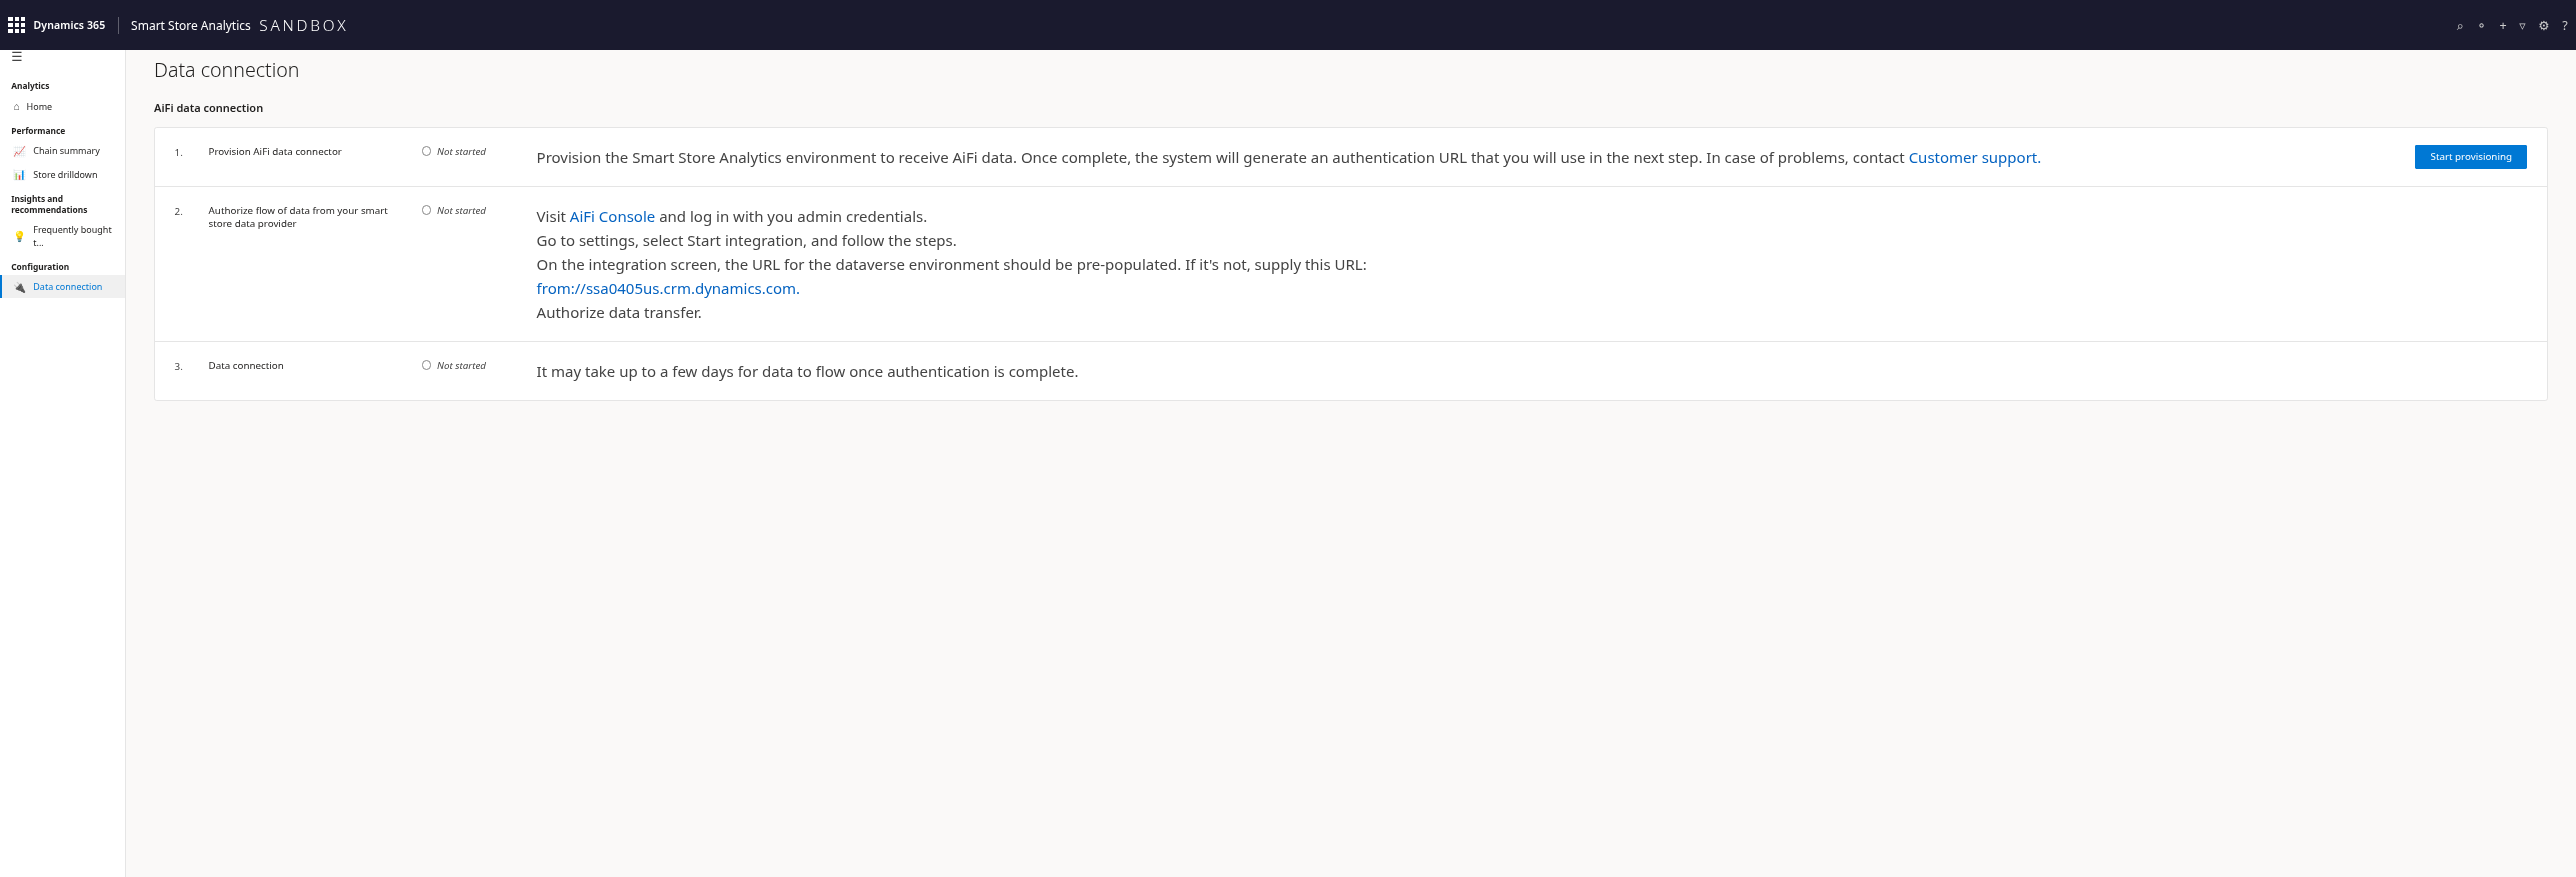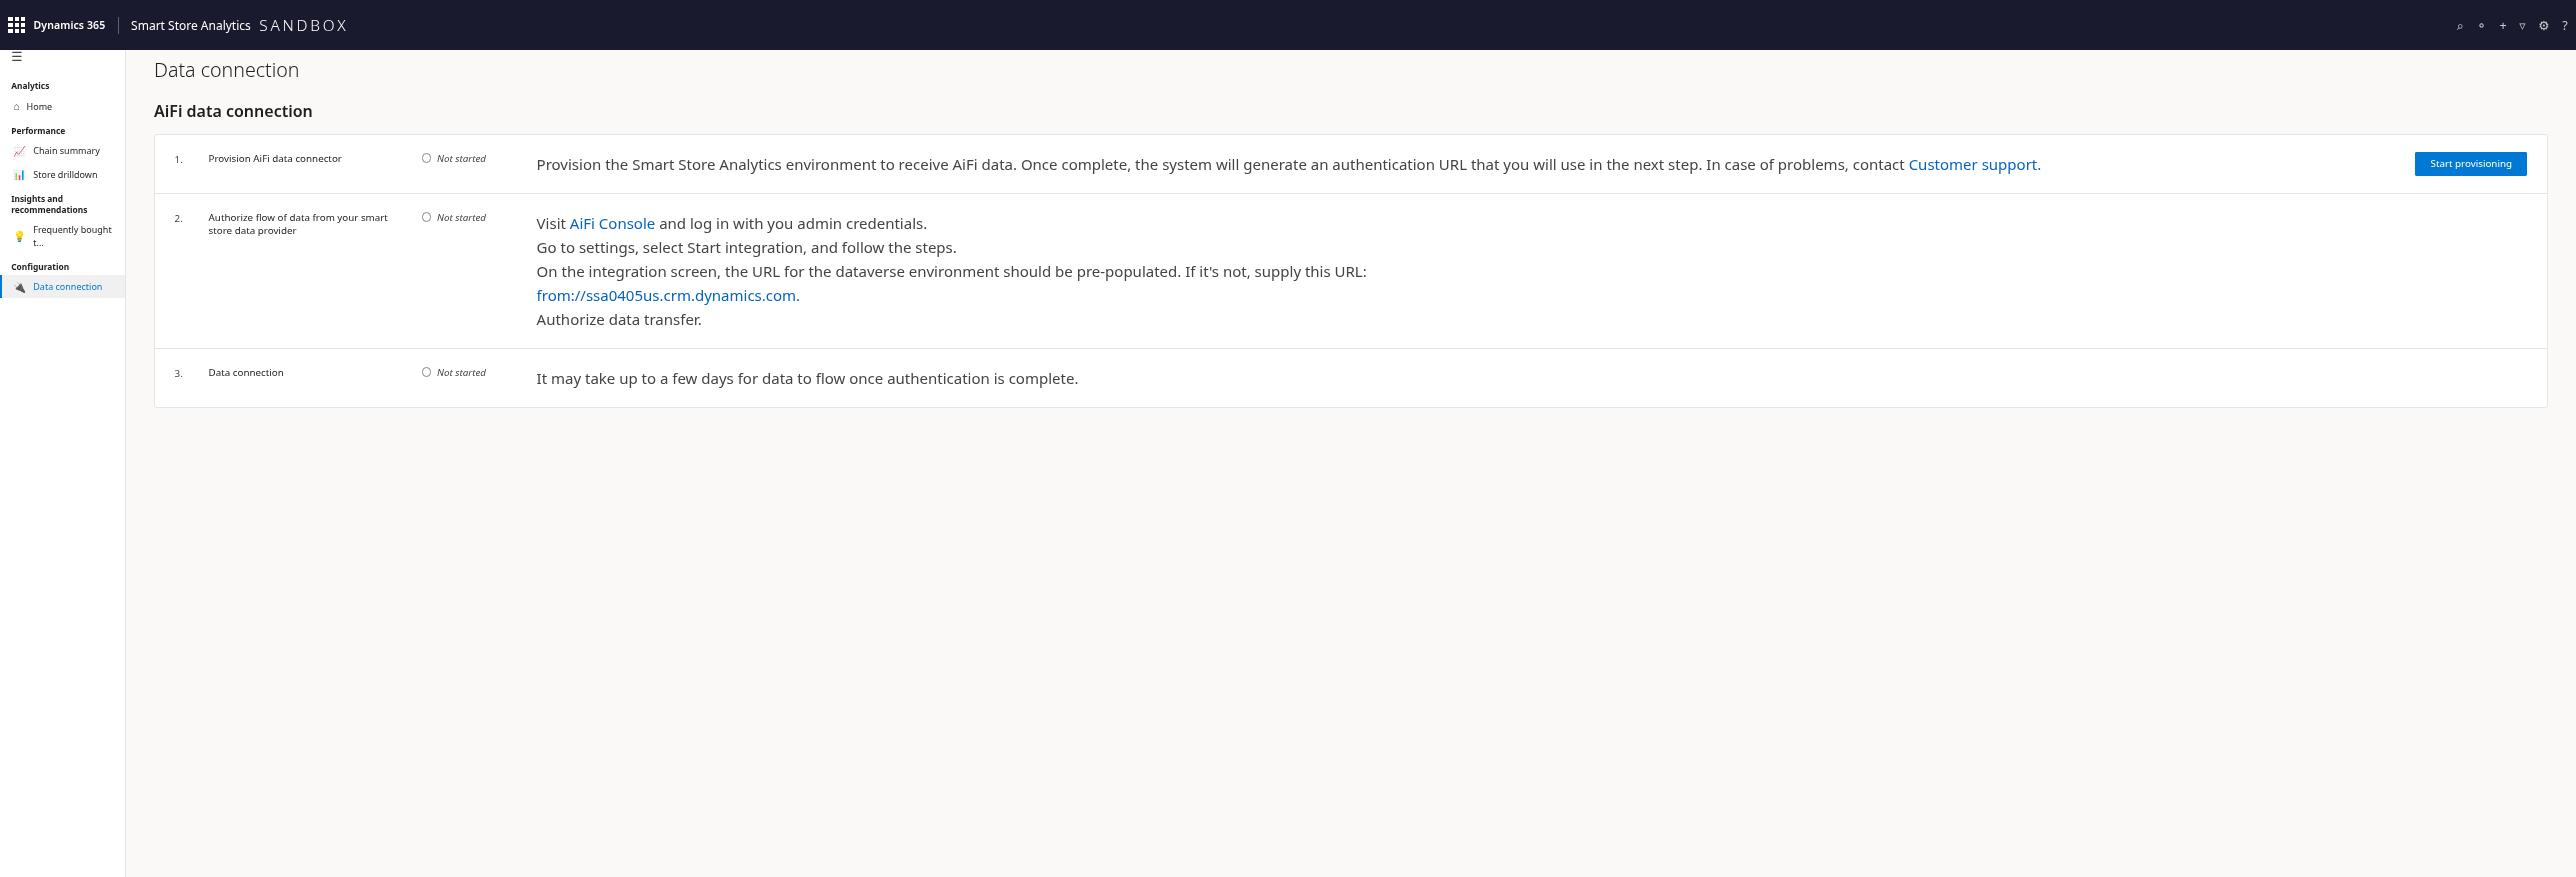--- a/index.html
+++ b/index.html
@@ -92,21 +92,21 @@
       padding: 22.4px 28px;
       background: #faf9f8;
     }
     .page-title {
       font-size: 19.6px;
       font-weight: 300;
       color: #201f1e;
       margin-bottom: 17px;
     }
     .section-title {
-      font-size: 16px;
+      font-size: 11px;
       font-weight: 600;
       color: #201f1e;
       margin-bottom: 11.2px;
     }
 
     
     .card {
       background: #fff;
       border: 0.7px solid #e5e5e5;
       border-radius: 2.8px;

